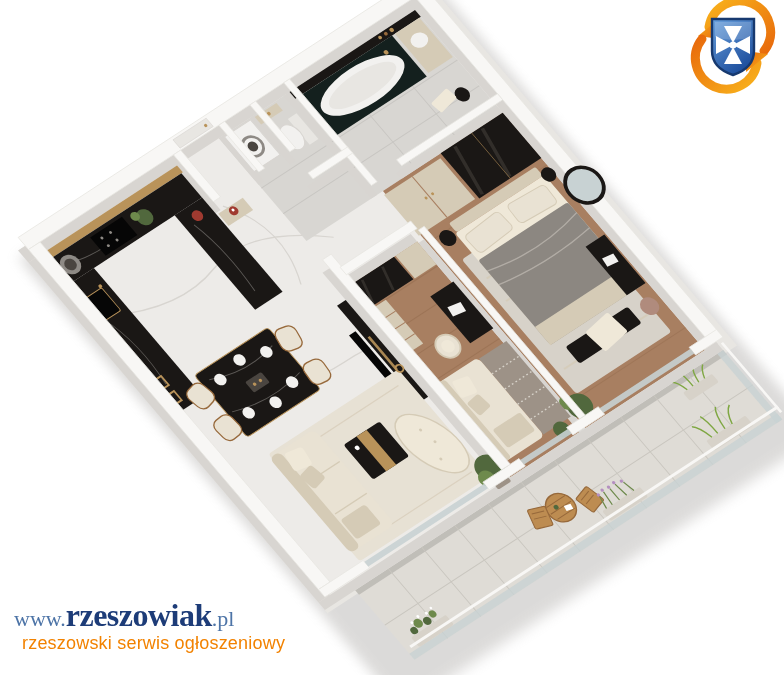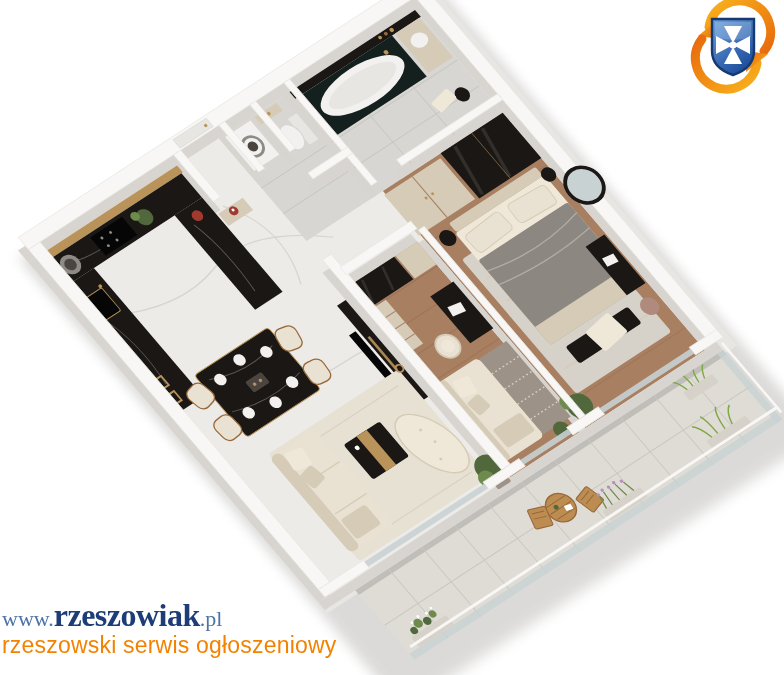--- a/index.html
+++ b/index.html
@@ -1,24 +1,24 @@
 <!DOCTYPE html>
 <html style="--brandNavy: #1d3c78; --brandBlue: #4d74a7; --brandOrange: #f28200; --logoOrange1: #f9b31c; --logoOrange2: #e86a0c; --logoBlue1: #6aa1dd; --logoBlue2: #1d4e9d; --logoNavy: #17396f; --wallTop: #f8f7f5; --wallSide: #d8d5d1; --wallEdge: #e8e6e2; --marble: #edebe8; --vein: #d6d3ce; --tile: #d8d6d2; --tileLine: #c8c6c2; --wood: #a87f61; --woodLine: #916a4c; --stone: #dfdcd6; --stoneLine: #c9c6bf; --dark: #1a1715; --darkGreen: #14201e; --sheen: #4a4540; --gold: #b9935a; --cream: #e9e2d3; --creamDark: #d5cbb6; --rugLight: #d7d2c9; --rugBeige: #e7e1d4; --rugGray: #9d9287; --duvet: #8c8781; --pillow: #efe8d8; --green: #51683d; --greenLight: #6e8a4c; --greenBright: #7fa743; --woodOut: #bd8c51; --woodOutDark: #97693b; --glassTint: #c8d2d3; --whiteGoods: #f2f1ef; --steel: #8e8a85; --black: #060606; --accentRed: #a03a30; --lavender: #b48fc0; --flowerWhite: #ffffff; --pouf: #b08b7d; --shadow: #9b9894;"><head>
 <meta charset="utf-8">
 <style>
   html,body{margin:0;padding:0;background:#fff;}
   .stage{position:relative;width:784px;height:675px;background:#fff;overflow:hidden;
          font-family:"Liberation Sans",sans-serif;}
   svg{position:absolute;left:0;top:0;}
-  .watermark{position:absolute;left:2px;top:599px;line-height:1;white-space:nowrap;}
+  .watermark{position:absolute;left:14px;top:599px;line-height:1;white-space:nowrap;}
   .wm-pre,.wm-suf{font-family:"Liberation Serif",serif;font-size:22px;color:var(--brandBlue);}
   .wm-main{font-family:"Liberation Serif",serif;font-weight:bold;font-size:32px;
            letter-spacing:-0.5px;color:var(--brandNavy);}
-  .wm-tag{font-family:"Liberation Sans",sans-serif;font-size:23px;color:var(--brandOrange);
-          margin-top:3px;letter-spacing:0.2px;}
+  .wm-tag{font-family:"Liberation Sans",sans-serif;font-size:18px;color:var(--brandOrange);
+          margin-top:3px;letter-spacing:0.2px;margin-left:8px;}
 </style>
 </head>
 <body>
 
 <div class="stage">
 
 <svg width="784" height="675" viewBox="0 0 784 675">
   <defs>
     <linearGradient id="g-shield" x1="0" y1="0" x2="0.6" y2="1">
       <stop offset="0" style="stop-color:var(--logoBlue1)"></stop>

